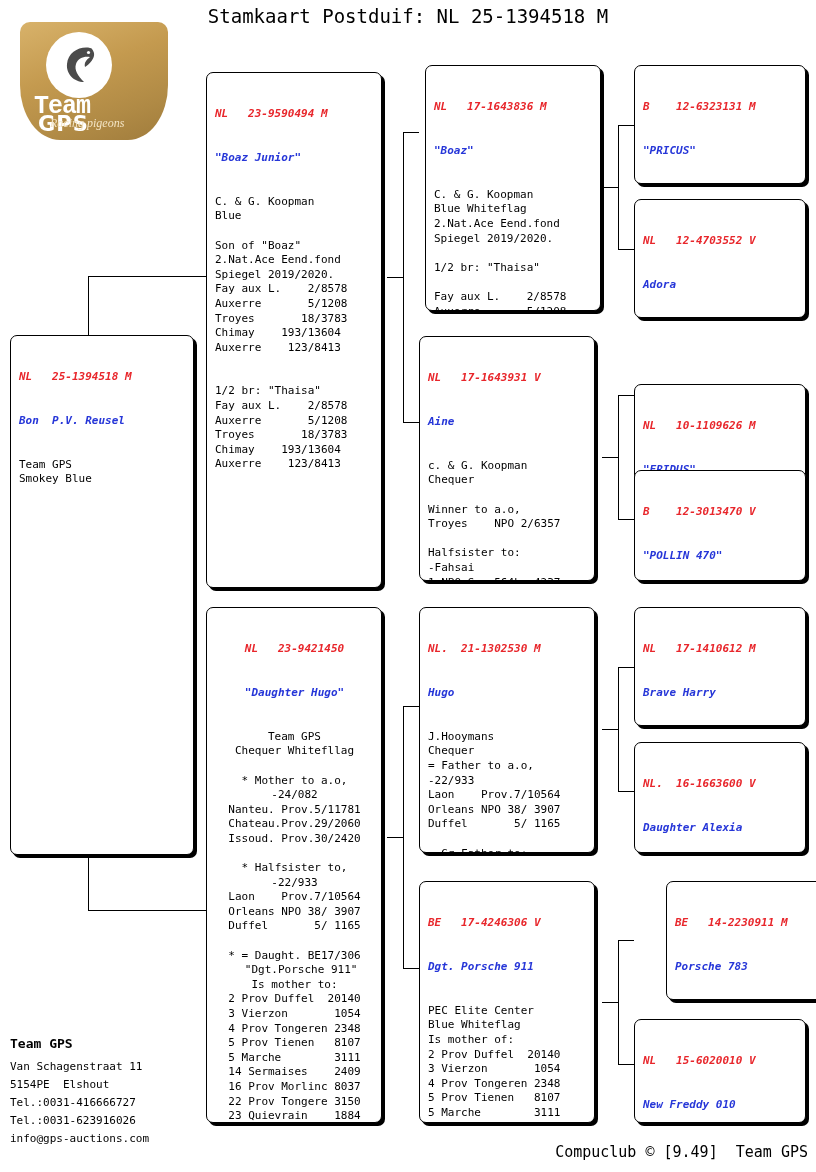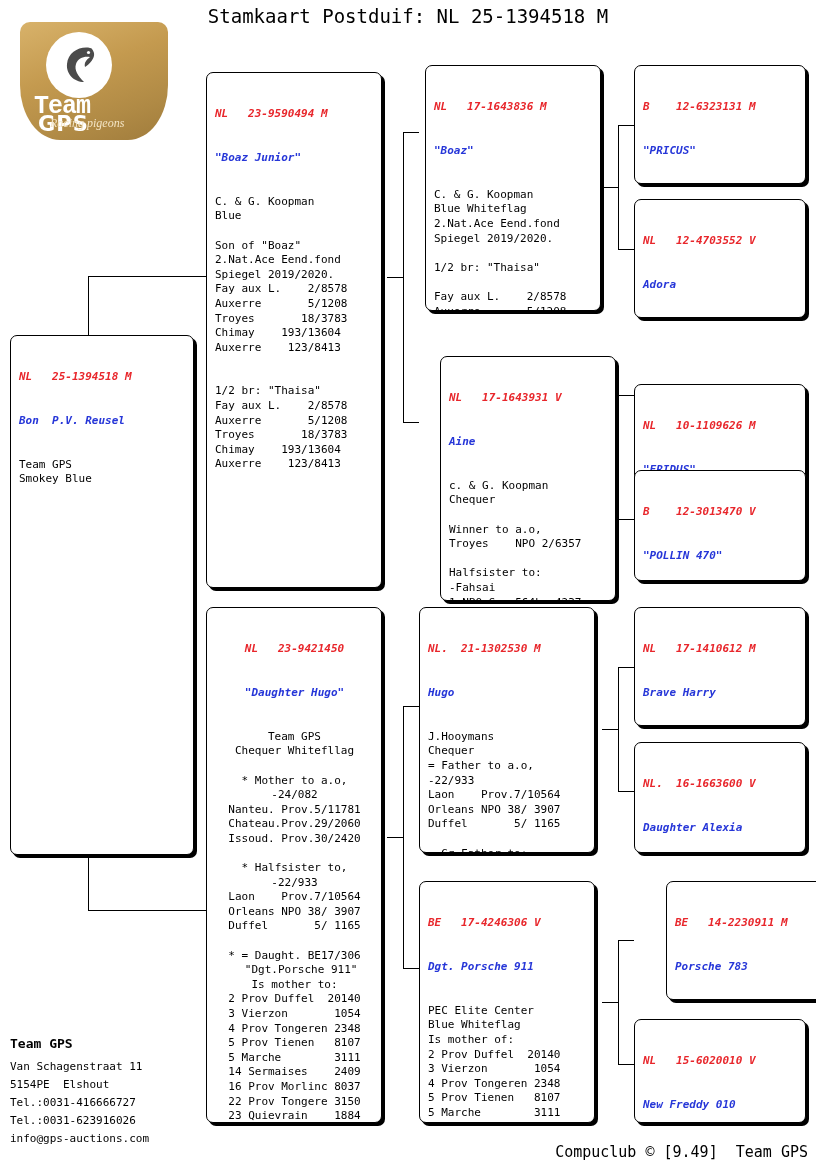--- a/index.html
+++ b/index.html
@@ -263,21 +263,21 @@
 
 1/2 br: "Thaisa"
 
 Fay aux L.    2/8578
 Auxerre       5/1208
 Troyes       18/3783
 Chimay    193/13604
 Auxerre    123/8413</div>
 </div>
 
-<div class="card" style="left:440px; top:336px; width:176px; height:245px;margin-top:20px;">
+<div class="card" style="left:419px; top:336px; width:176px; height:245px;">
   <div class="ring">NL   17-1643931 V</div>
   <div class="name">Aine</div>
   <div class="lines">c. &amp; G. Koopman
 Chequer
 
 Winner to a.o,
 Troyes    NPO 2/6357
 
 Halfsister to:
 -Fahsai

